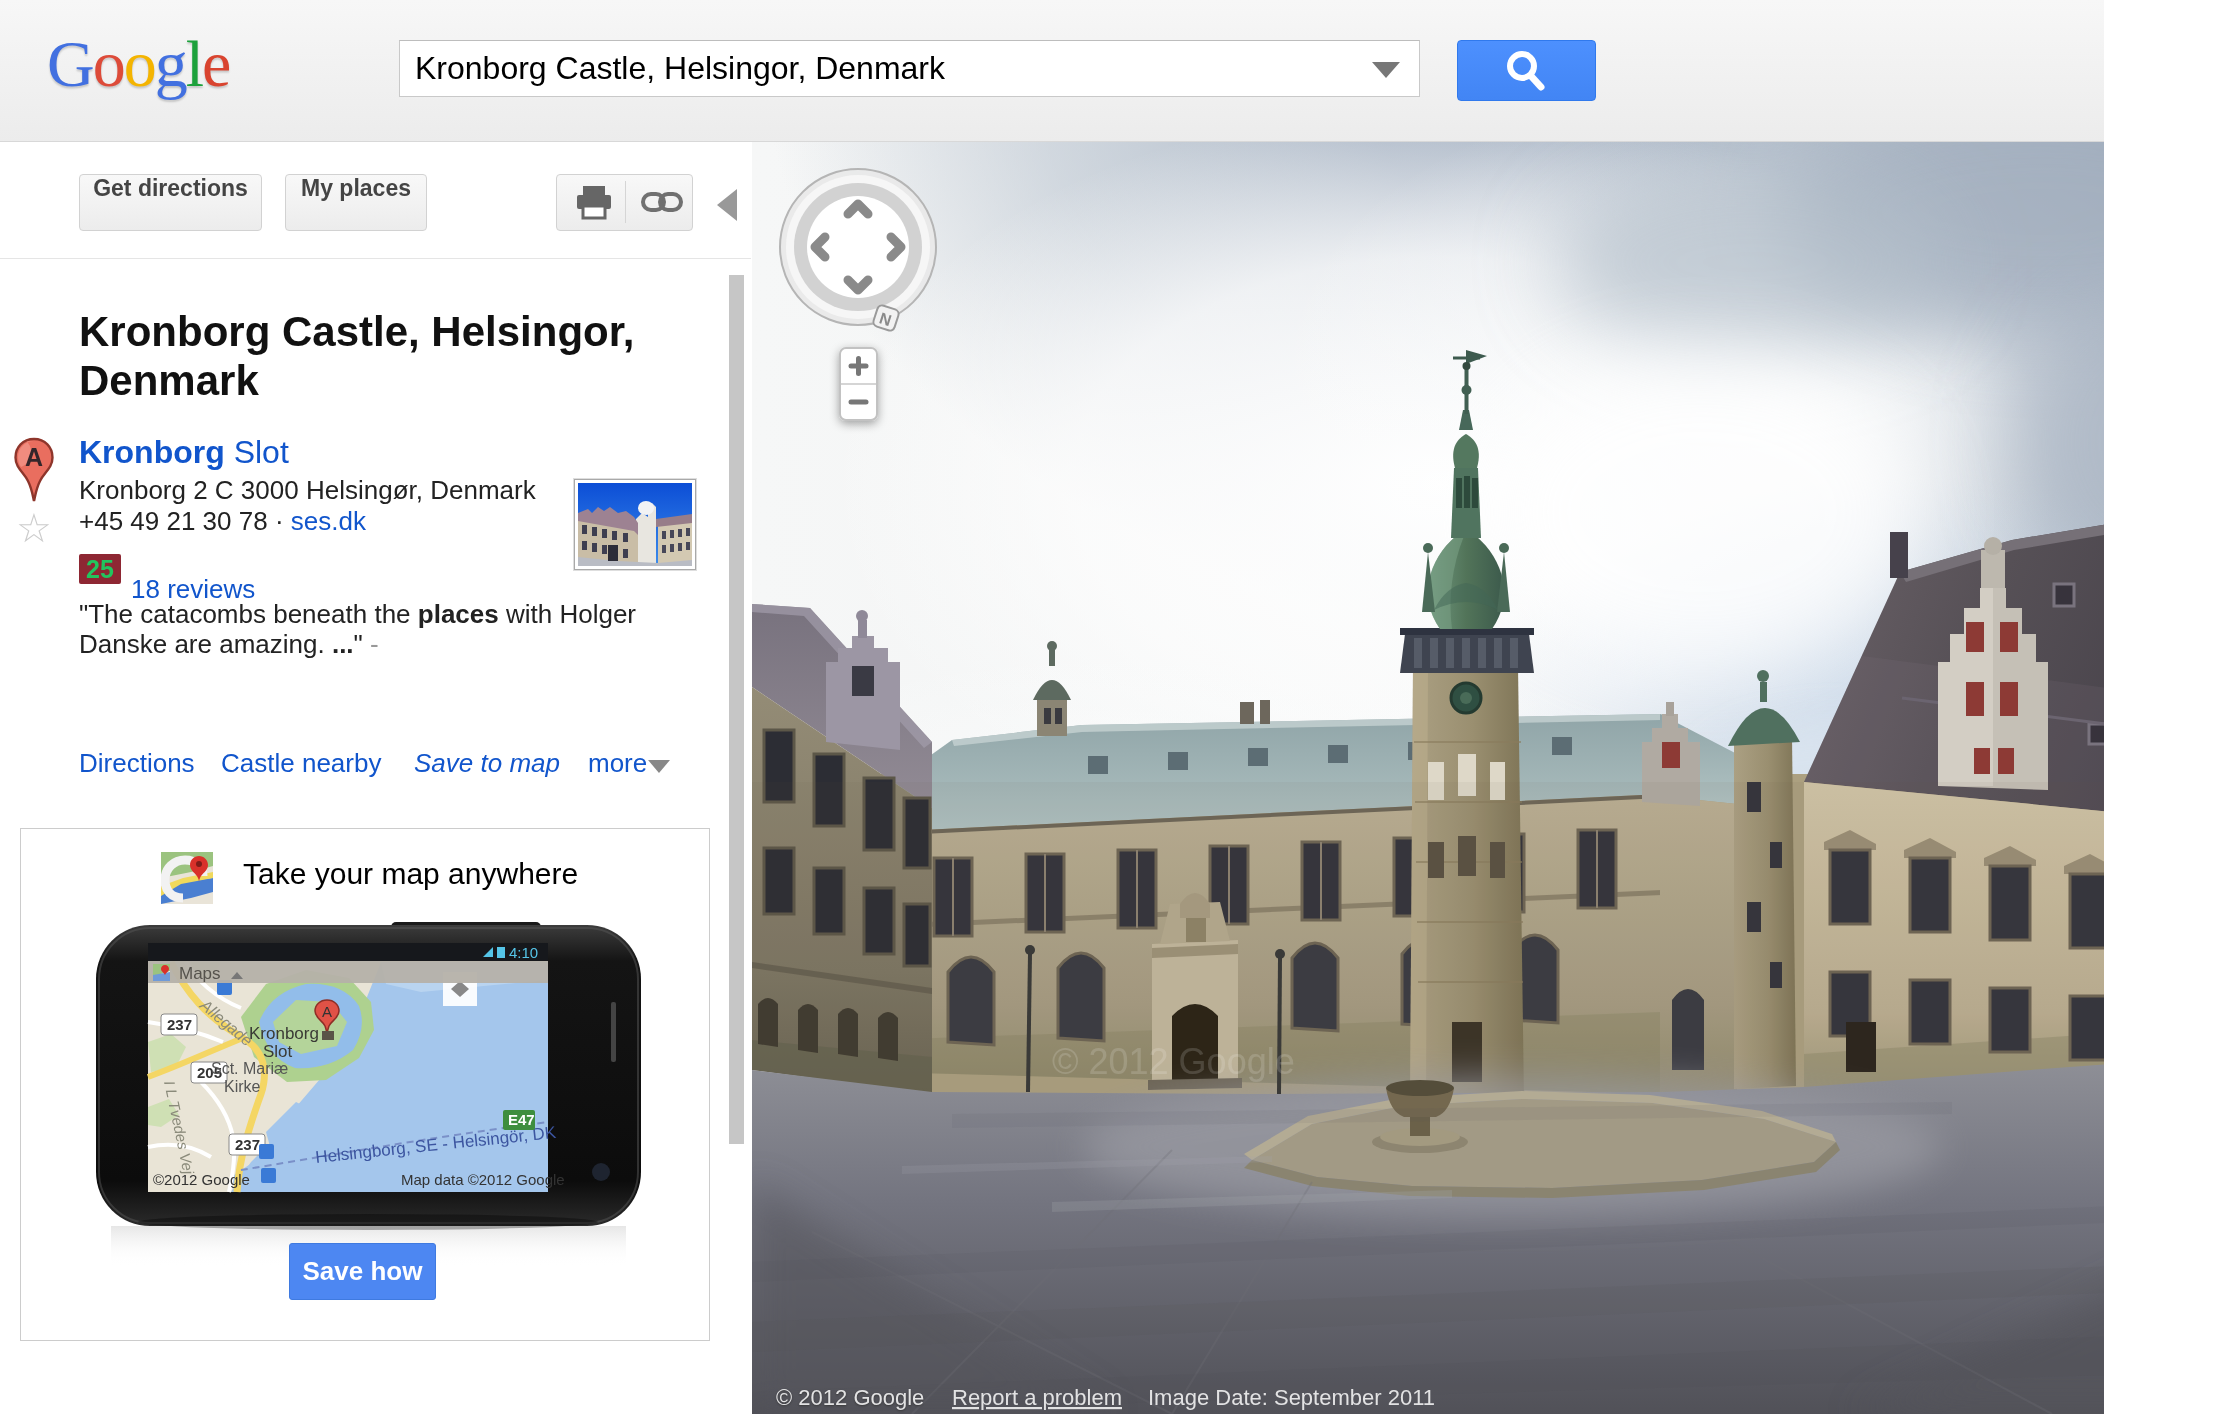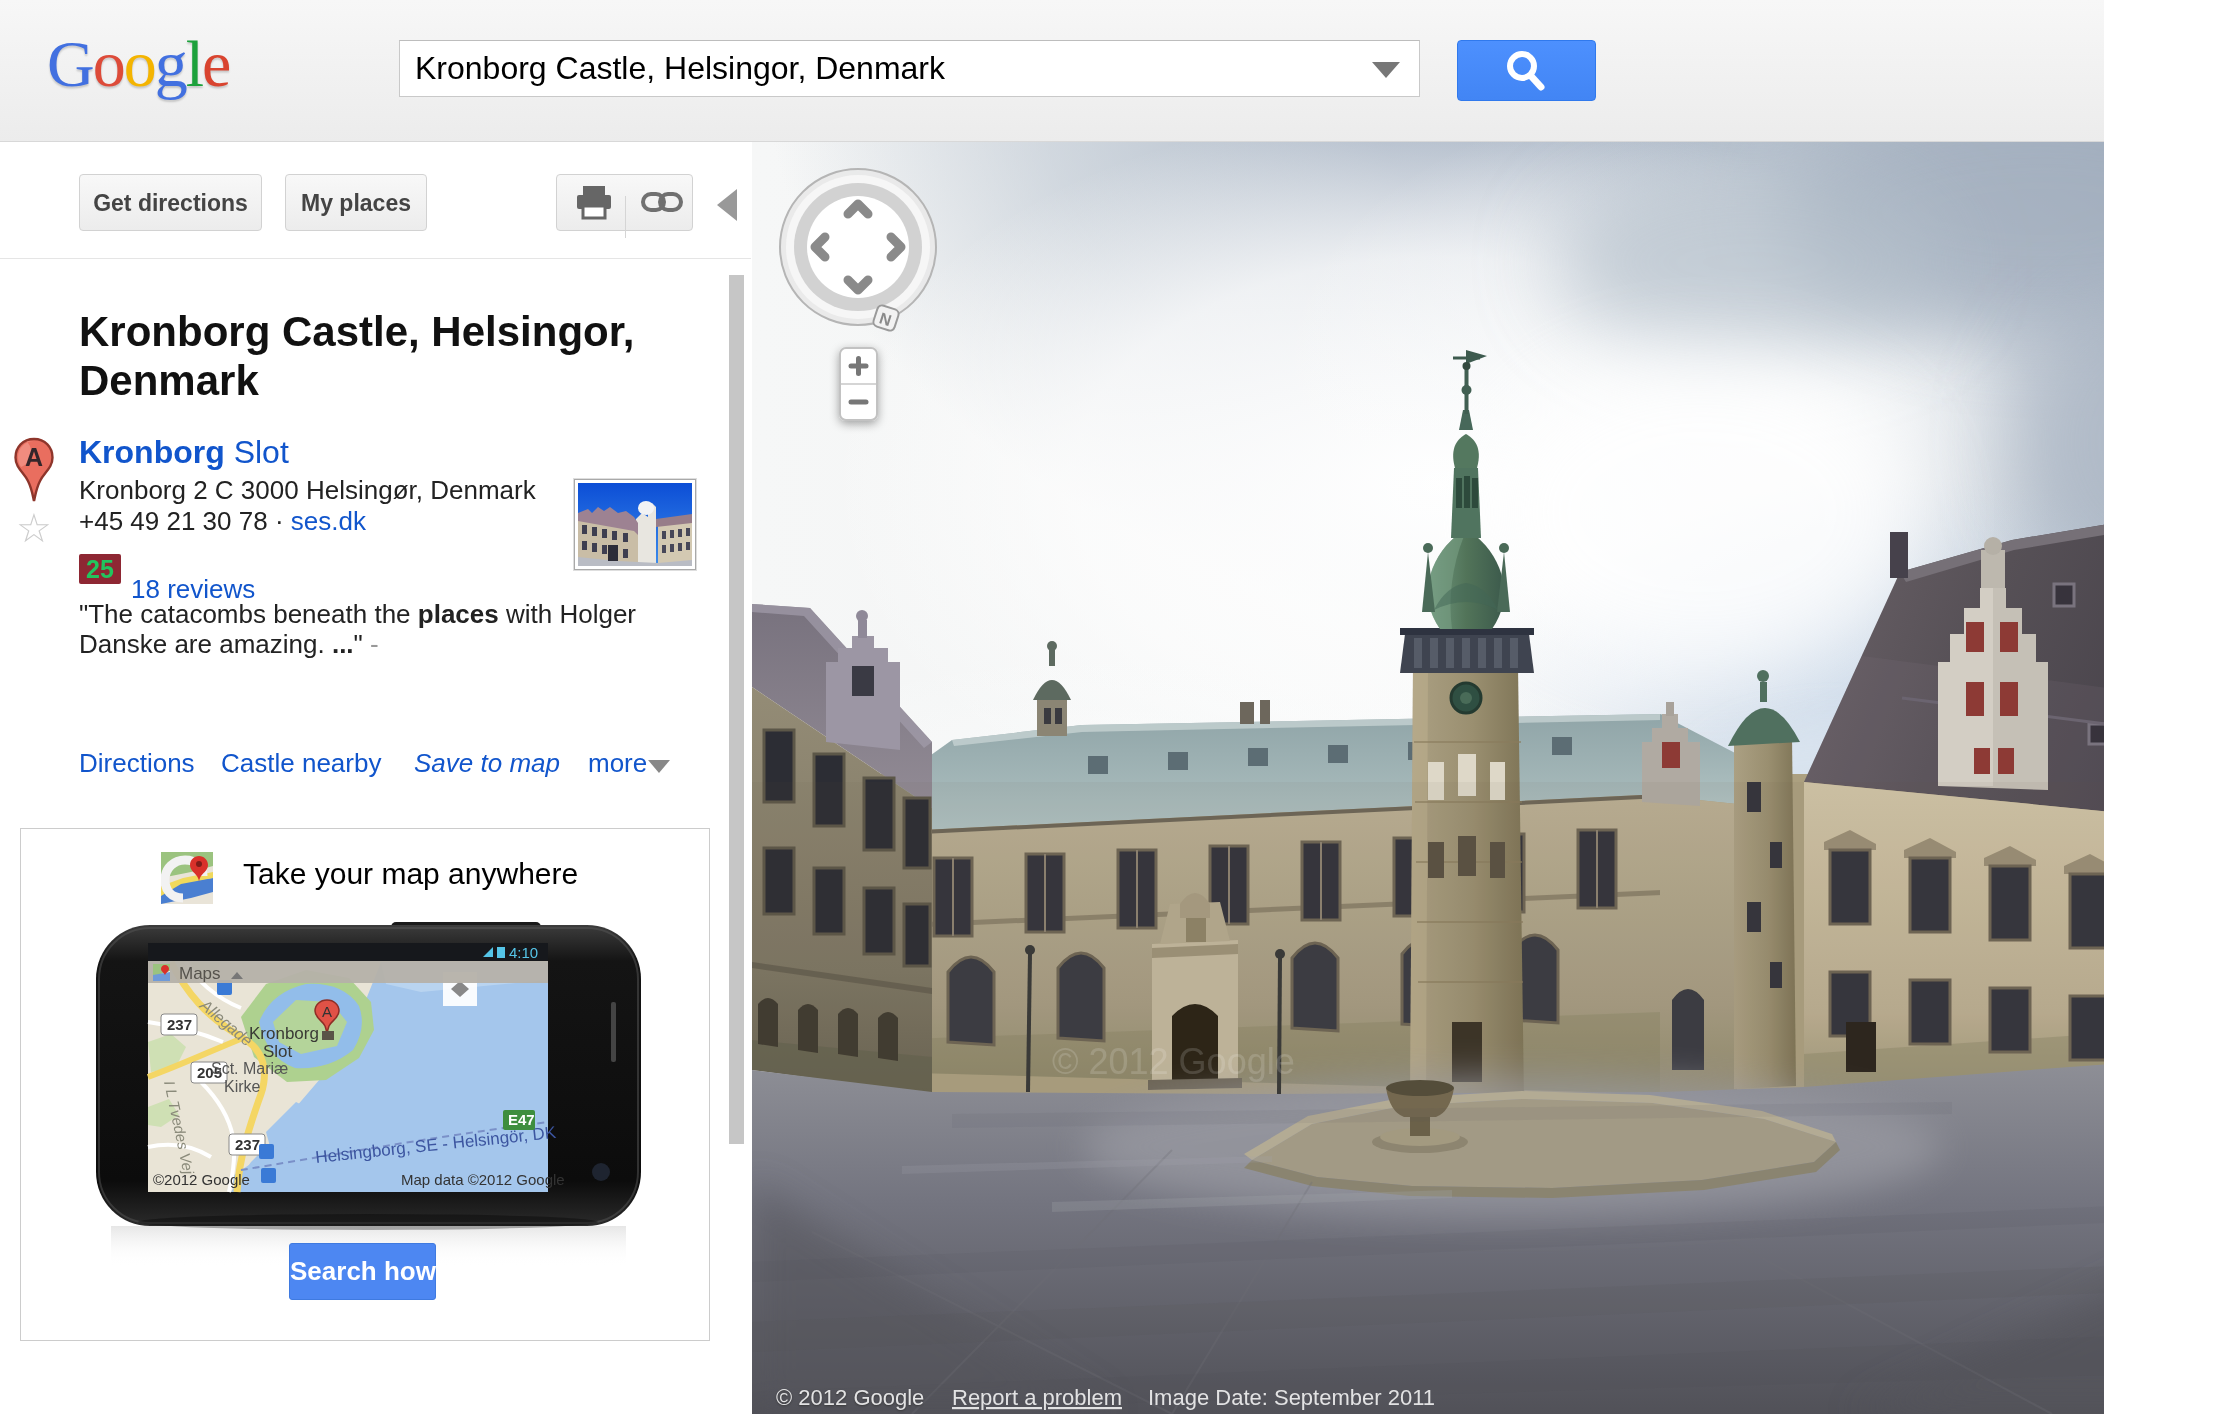--- a/index.html
+++ b/index.html
@@ -9,21 +9,21 @@
   #header{left:0;top:0;width:2216px;height:141px;background:linear-gradient(#f7f7f7,#ececec);border-bottom:1px solid #d8d8d8;}
   #logo{left:47px;top:26px;font-family:"Liberation Serif",serif;font-size:66px;font-weight:normal;letter-spacing:-2px;}
   #logo span{text-shadow:0 2px 2px rgba(0,0,0,0.18);}
   #sinput{left:399px;top:40px;width:1019px;height:55px;background:#fff;border:1px solid #c9c9c9;border-top-color:#bdbdbd;}
   #stext{left:415px;top:50px;font-size:32px;color:#000;}
   #sarrow{left:1372px;top:62px;width:0;height:0;border-left:14px solid transparent;border-right:14px solid transparent;border-top:16px solid #777;}
   #sbtn{left:1457px;top:40px;width:139px;height:61px;border-radius:4px;background:linear-gradient(#4d90fe,#4285f4);border:1px solid #3079ed;box-sizing:border-box;}
   
   #sidebar{left:0;top:142px;width:752px;height:1272px;background:#fff;}
   .gbtn{top:32px;height:57px;border:1px solid #d2d2d2;border-radius:4px;background:linear-gradient(#f8f8f8,#ececec);color:#444;font-size:23px;font-weight:bold;text-align:center;box-sizing:border-box;}
-  .gbtn div{margin-top:15px;}
+  .gbtn div{}
   #divider{left:0;top:116px;width:751px;height:0;border-top:1px solid #e5e5e5;}
   #collapsearrow{left:717px;top:47px;width:0;height:0;border-top:16px solid transparent;border-bottom:16px solid transparent;border-right:20px solid #999;}
   #scrollthumb{left:729px;top:133px;width:15px;height:869px;background:#c6c6c6;}
   #title{left:79px;top:165px;width:590px;font-size:42px;font-weight:bold;color:#111;line-height:49px;letter-spacing:0px;}
   #kslot{left:79px;top:292px;font-size:32px;color:#1155cc;}
   #addr1{left:79px;top:333px;font-size:26px;color:#222;}
   #addr2{left:79px;top:364px;font-size:26px;color:#222;}
   #thumbbox{left:574px;top:337px;width:114px;height:83px;background:#fff;border:1px solid #a9a9a9;outline:1px solid #dedede;padding:3px;}
   #rating{left:79px;top:412px;width:42px;height:30px;background:#8e2733;color:#22c55e;font-size:25px;font-weight:bold;text-align:center;line-height:30px;border-radius:2px;}
   #nrev{left:131px;top:432px;font-size:26px;color:#1155cc;}
@@ -242,21 +242,21 @@
             <polygon points="62,53 79,50 79,59 62,59" fill="#6f9ad8"></polygon>
             <path d="M74 43 C71.5 43 70 45 70 47 C70 49.5 73 50.5 74 53 C75 50.5 78 49.5 78 47 C78 45 76.5 43 74 43 Z" fill="#d9312a"></path>
           </g>
           <text x="88" y="57" font-size="17" fill="#55524c" font-family="Liberation Sans">Maps</text>
           <polygon points="140,57 152,57 146,50" fill="#777"></polygon>
         </g>
 
         <rect x="520" y="80" width="5" height="60" rx="2" fill="#444"></rect>
         <circle cx="510" cy="250" r="9" fill="#1e2430"></circle>
       </svg>
-      <div class="abs" id="learnhow">Search how</div>
+      <div class="abs" id="learnhow">Save how</div>
     </div>
   </div>
 
   <div class="abs" id="pano">
   <svg width="1464" height="1272" viewBox="0 0 1464 1272">
     <defs>
       <linearGradient id="skyH" x1="0" y1="0" x2="1" y2="0">
         <stop offset="0" stop-color="#f6f7f7"></stop>
             <stop offset="0.42" stop-color="#f2f4f4"></stop>
         <stop offset="0.6" stop-color="#e2e6ea"></stop>

